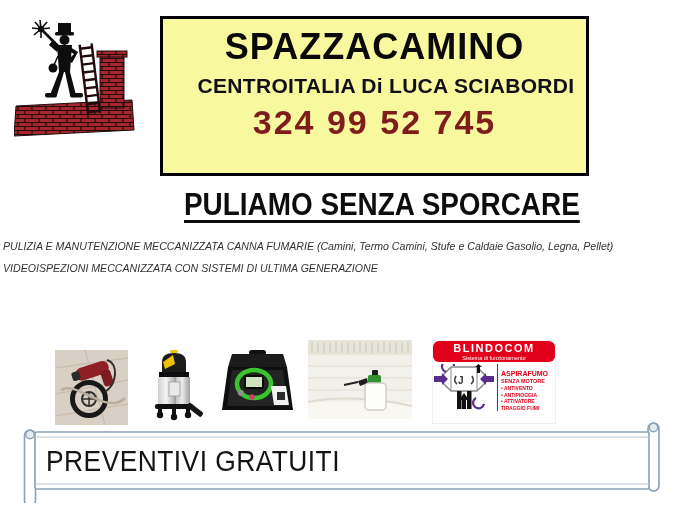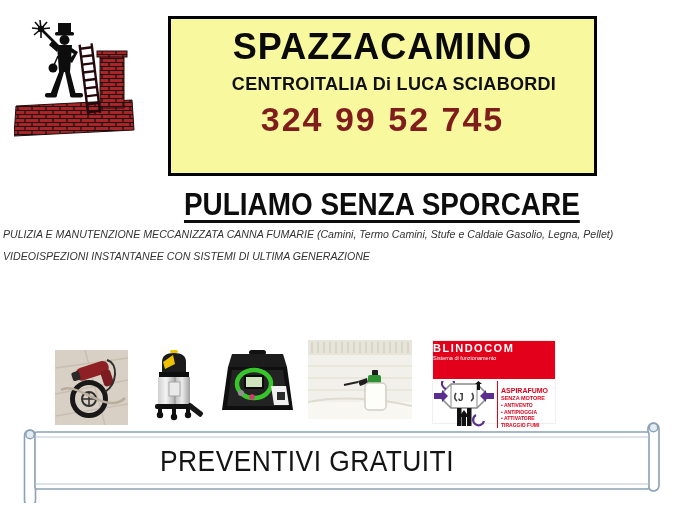--- a/index.html
+++ b/index.html
@@ -4,58 +4,58 @@
 <style>
   html,body{margin:0;padding:0;background:#fff;}
   .page{position:relative;width:700px;height:525px;background:#ffffff;overflow:hidden;
         font-family:"Liberation Sans",sans-serif;color:#111;}
   .abs{position:absolute;}
 
   
   .logo{left:14px;top:18px;width:122px;height:128px;}
 
   
-  .ybox{left:168px;top:16px;width:429px;height:160px;background:#f8f89e;
+  .ybox{left:160px;top:16px;width:429px;height:160px;background:#f8f89e;
         border:3px solid #000;box-sizing:border-box;text-align:center;}
   .ybox .title{margin-top:9px;font-size:36px;font-weight:bold;letter-spacing:1px;line-height:1.05;color:#0a0a0a;}
-  .ybox .subtitle{margin-top:8px;font-size:18px;font-weight:bold;letter-spacing:.3px;color:#101018;padding-left:23px;}
+  .ybox .subtitle{margin-top:8px;font-size:21px;font-weight:bold;letter-spacing:.3px;color:#101018;padding-left:23px;}
   .ybox .phone{margin-top:5px;font-size:34px;font-weight:bold;letter-spacing:2px;color:#7f1d1d;}
   .ybox .info-line{margin-top:8px;font-size:11.5px;font-weight:bold;}
   .ybox .info-label{color:#222;margin-right:7px;}
   .ybox .info-url{color:#cc0000;text-decoration:none;cursor:pointer;}
 
   
   .headline{left:32px;top:187px;width:700px;text-align:center;}
   .headline span{display:inline-block;transform:scaleX(.9);font-size:31px;font-weight:bold;color:#0d0d0d;
         text-decoration:underline;text-decoration-thickness:3px;text-underline-offset:5px;}
 
   
-  .services{left:3px;top:223px;width:694px;}
+  .services{left:3px;top:235px;width:694px;}
   .service{font-style:italic;font-size:10.6px;color:#333;height:22px;line-height:22px;white-space:nowrap;}
 
   
   .p{position:absolute;display:block;}
   .p1{left:55px;top:350px;width:73px;height:75px;}
   .p2{left:141px;top:349px;width:68px;height:75px;}
   .p3{left:219px;top:350px;width:76px;height:66px;}
   .p4{left:308px;top:340px;width:104px;height:79px;}
   .p5{left:432px;top:340px;width:124px;height:84px;background:#fff;box-sizing:border-box;border:1px solid #f0f0f0;}
-  .bc-header{background:#e2001a;height:38px;text-align:left;color:#fff;}
+  .bc-header{background:#e2001a;height:21px;text-align:center;color:#fff;border-radius:6px;}
   .bc-title{font-size:11px;font-weight:bold;letter-spacing:1.5px;line-height:13px;padding-top:1px;}
   .bc-sub{font-size:5.5px;line-height:6px;}
   .bc-body{display:flex;align-items:flex-start;padding-top:2px;}
   .bc-diagram{width:62px;height:58px;flex:0 0 auto;}
   .bc-text{margin-left:2px;padding-left:3px;border-left:1px solid #e2001a;color:#e2001a;width:54px;}
   .bc-head{font-size:7px;font-weight:bold;line-height:8px;margin-top:6px;}
   .bc-head2{font-size:5.5px;font-weight:bold;line-height:7px;}
   .bc-bullet{font-size:5px;font-weight:bold;line-height:6.5px;}
 
   
   .scroll-svg{left:22px;top:418px;width:640px;height:85px;}
-  .banner-text{left:46px;top:432px;width:522px;height:57px;line-height:57px;text-align:center;}
+  .banner-text{left:26px;top:432px;width:522px;height:57px;line-height:57px;}
   .banner-text span{display:inline-block;transform:scaleX(.88);font-size:30px;color:#141414;letter-spacing:.5px;}
 </style>
 </head>
 <body>
 
 <div class="page">
 
   <svg class="abs logo" viewBox="0 0 122 128">
     <defs>
       <pattern id="brick" width="14" height="8" patternUnits="userSpaceOnUse">
@@ -112,21 +112,21 @@
     <div class="subtitle">CENTROITALIA Di LUCA SCIABORDI</div>
     <div class="phone">324 99 52 745</div>
   </div>
 
   <div class="abs headline">
     <span>PULIAMO SENZA SPORCARE</span>
   </div>
 
   <div class="abs services">
     <div class="service">PULIZIA E MANUTENZIONE MECCANIZZATA CANNA FUMARIE (Camini, Termo Camini, Stufe e Caldaie Gasolio, Legna, Pellet)</div>
-    <div class="service">VIDEOISPEZIONI INSTANTANEE CON SISTEMI DI ULTIMA GENERAZIONE</div>
+    <div class="service">VIDEOISPEZIONI MECCANIZZATA CON SISTEMI DI ULTIMA GENERAZIONE</div>
   </div>
 
   <svg class="p p1" viewBox="0 0 73 75">
     <rect width="73" height="75" fill="#d9d0c5"></rect>
     <path d="M0 18 L73 8 M0 44 L73 30 M0 66 L73 54 M30 0 L50 75" stroke="#c9beb0" stroke-width="1.5" fill="none"></path>
     <circle cx="34" cy="49" r="16.5" fill="none" stroke="#181818" stroke-width="5"></circle>
     <circle cx="34" cy="49" r="7" fill="none" stroke="#303030" stroke-width="2"></circle>
     <path d="M34 42v14 M27 49h14" stroke="#303030" stroke-width="1.5"></path>
     <path d="M6 40 C 22 30, 52 66, 70 48" stroke="#b9ad9d" stroke-width="2.5" fill="none"></path>
     <g transform="rotate(-18 38 20)">

